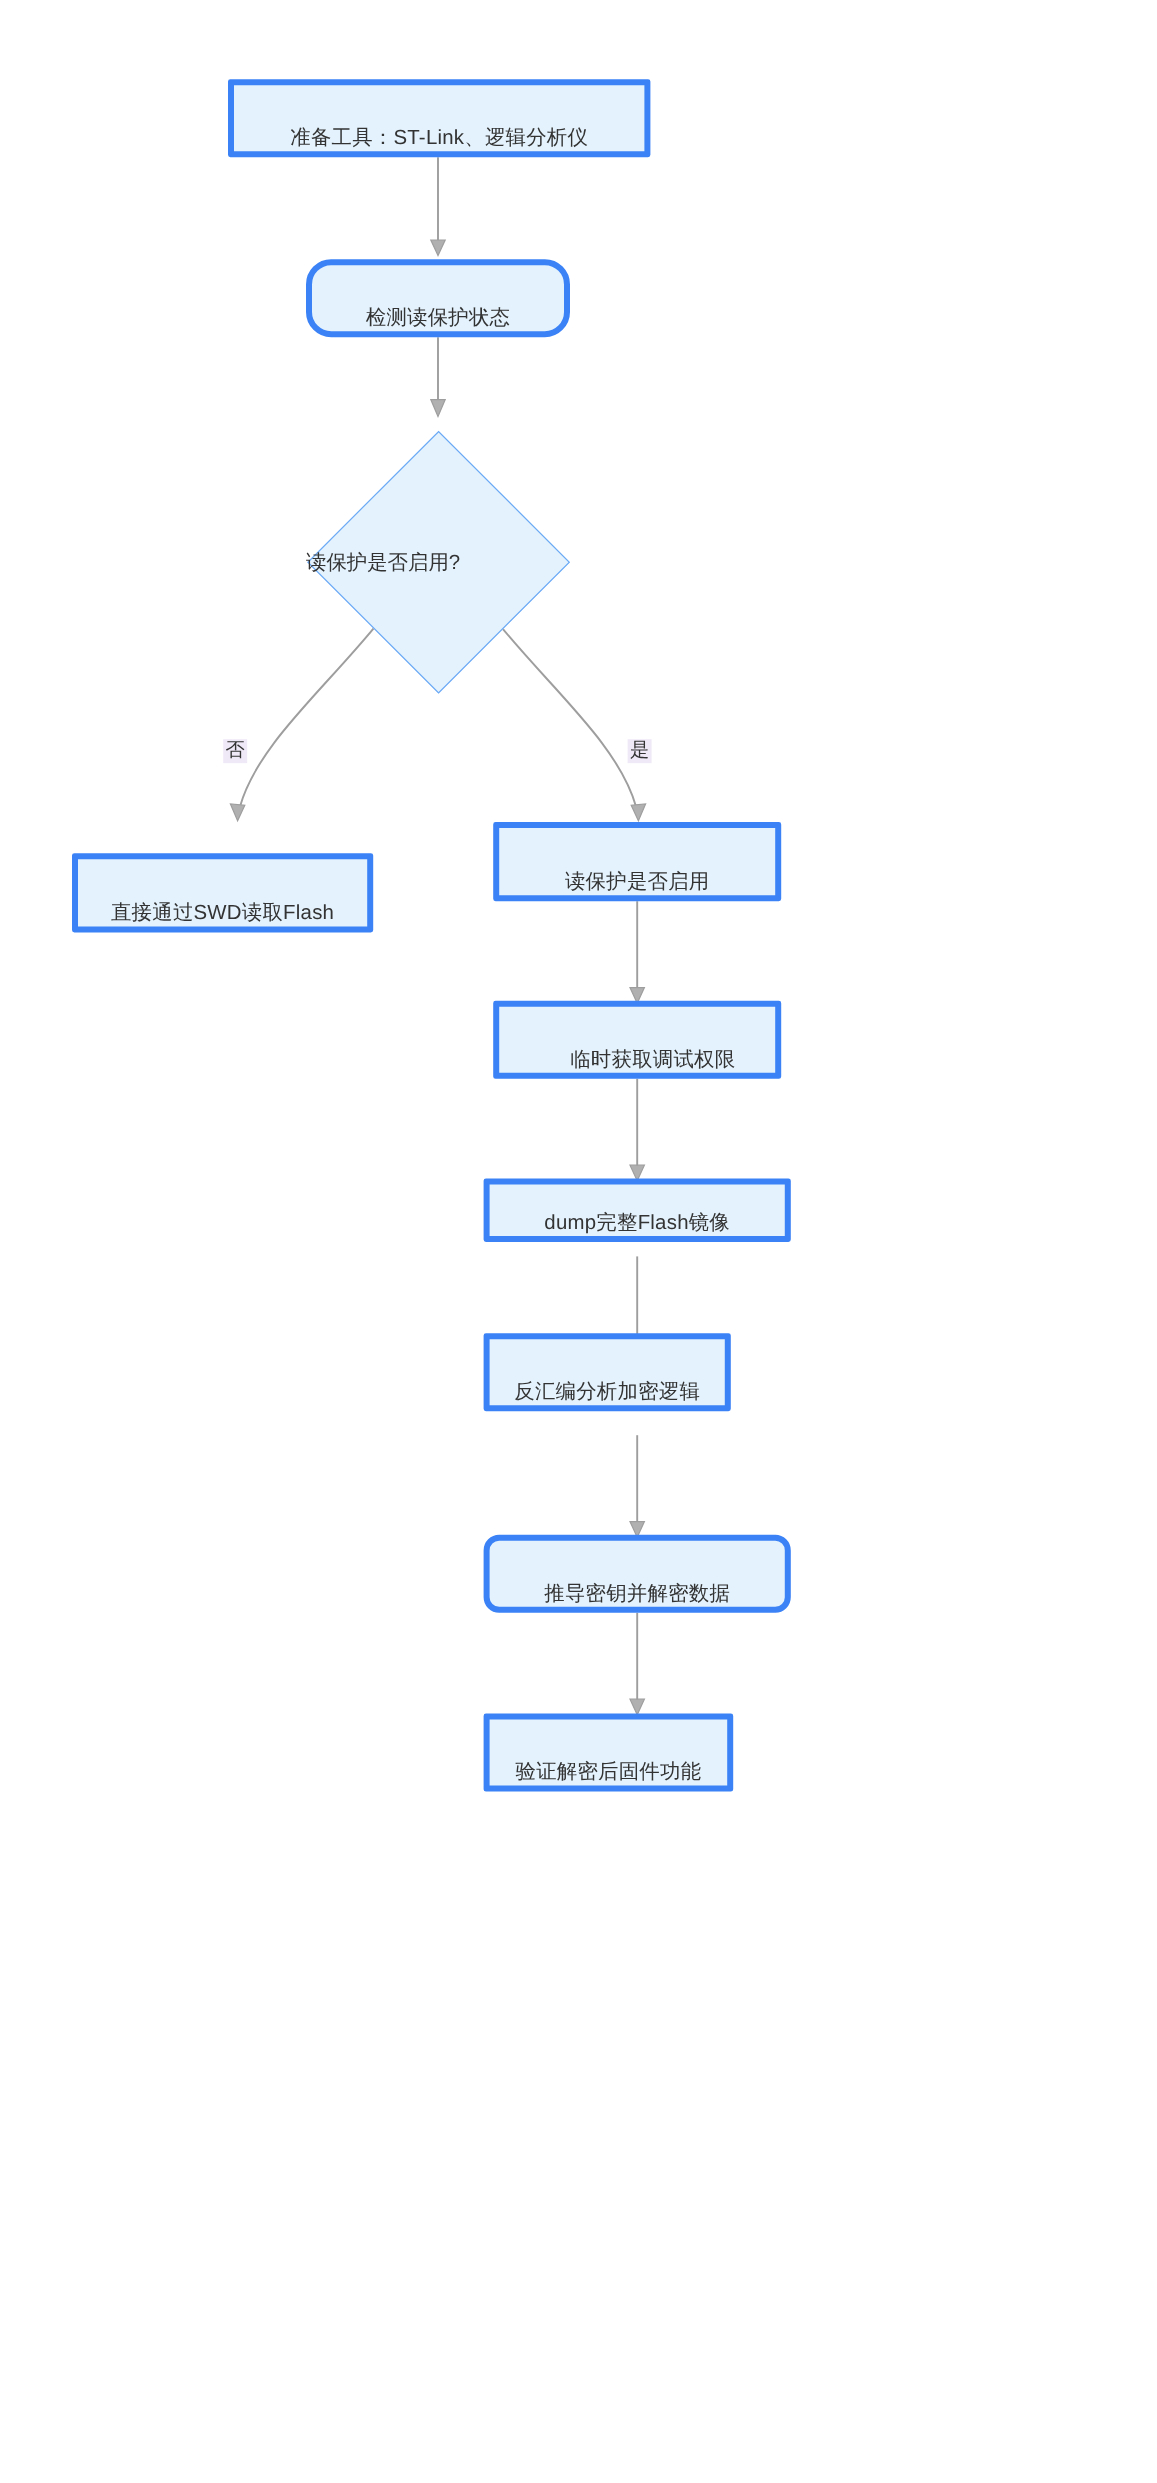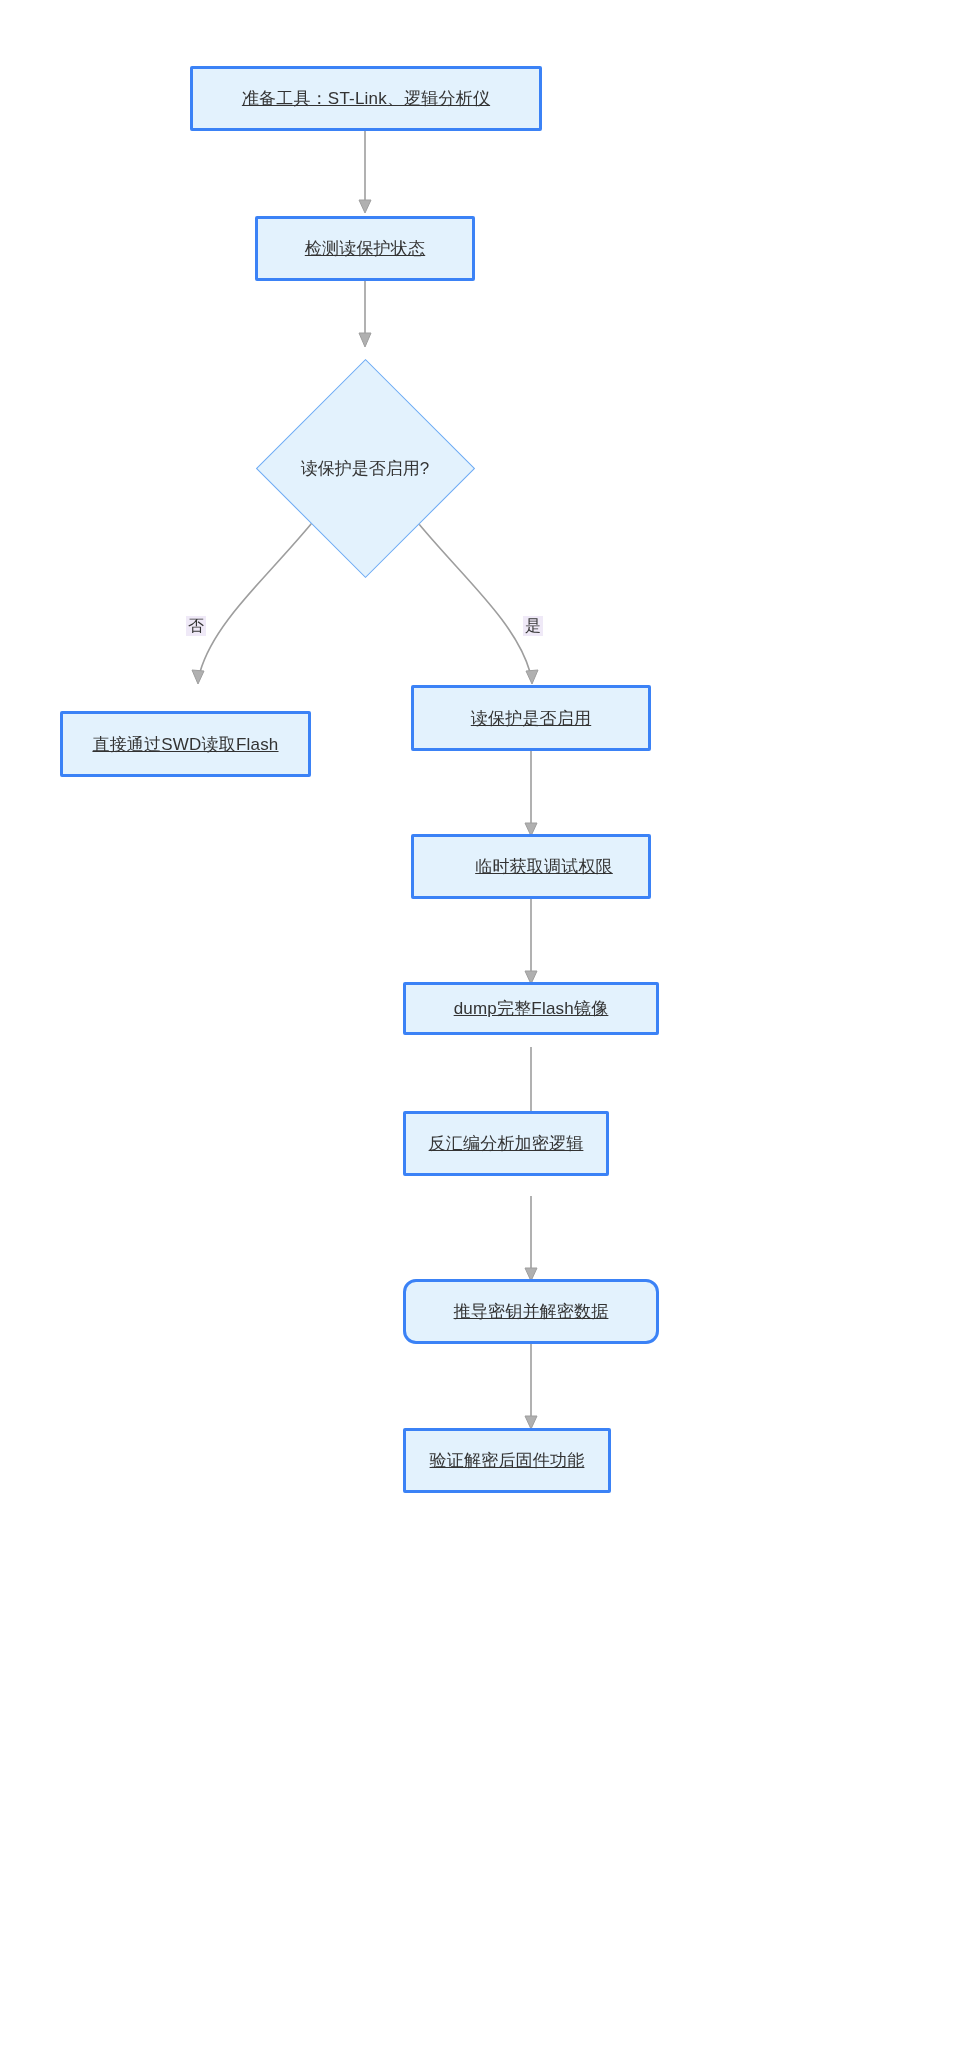--- a/index.html
+++ b/index.html
@@ -17,45 +17,43 @@
   #flow-canvas {
     position: absolute;
     left: 0; top: 0;
     width: 964px;
     height: 2069px;
   }
   .node {
     position: absolute;
     box-sizing: border-box;
     background: #e3f2fd;
-    border: 3px solid #3b82f6;
+    border: 5px solid #3b82f6;
     border-radius: 2px;
     display: flex;
-    align-items: center;
+    align-items: flex-end;
     justify-content: center;
     color: #333333;
     font-size: 17px;
     letter-spacing: 0.2px;
     white-space: nowrap;
     z-index: 2;
-    text-decoration: underline;
   }
   .decision {
     position: absolute;
     box-sizing: border-box;
     background: #e3f2fd;
     border: 1px solid #6ba9f5;
     transform: rotate(45deg);
     z-index: 1;
   }
   .decision-label {
     position: absolute;
     display: flex;
     align-items: center;
-    justify-content: center;
     color: #333333;
     font-size: 17px;
     white-space: nowrap;
     z-index: 3;
   }
   .edge-label {
     position: absolute;
     background: #efe9f7;
     color: #333333;
     font-size: 16px;
@@ -105,21 +103,21 @@
   <polygon class="arrow-head" points="531,1281 525,1268 537,1268"></polygon>
 
   <path class="edge-path" d="M 531,1344 L 531,1418"></path>
   <polygon class="arrow-head" points="531,1429 525,1416 537,1416"></polygon>
 </svg>
 
 <div class="node" style="left:190px; top:66px; width:352px; height:65px;">
   <span>准备工具：ST-Link、逻辑分析仪</span>
 </div>
 
-<div class="node" style="left:255px; top:216px; width:220px; height:65px;">
+<div class="node" style="left:255px; top:216px; width:220px; height:65px;border-radius:21px;">
   <span>检测读保护状态</span>
 </div>
 
 <div class="decision" style="left:288px; top:391px; width:155px; height:155px;"></div>
 <div class="decision-label" style="left:255px; top:440px; width:220px; height:56px;">
   <span>读保护是否启用?</span>
 </div>
 
 <div class="edge-label" style="left:186px; top:616px;">
   <span>否</span>

